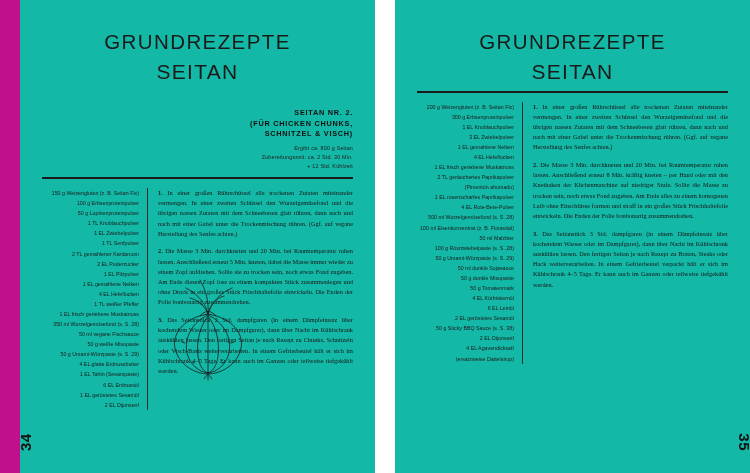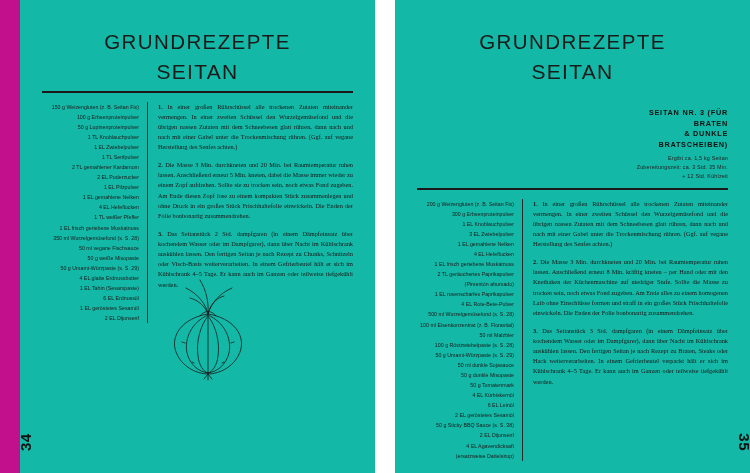--- a/index.html
+++ b/index.html
@@ -175,20 +175,32 @@
 
 <div class="spread">
 
   <div class="page page-left">
 
     <div class="running-head">
       <div class="rh-line1">GRUNDREZEPTE</div>
       <div class="rh-line2">SEITAN</div>
     </div>
 
+    <div class="recipe-head">
+      <div class="recipe-title">
+        <div>SEITAN NR. 2.</div>
+        <div>(FÜR CHICKEN CHUNKS,</div>
+        <div>SCHNITZEL &amp; VISCH)</div>
+      </div>
+      <div class="recipe-meta">
+        <div>Ergibt ca. 800 g Seitan</div>
+        <div>Zubereitungszeit: ca. 2 Std. 30 Min.</div>
+        <div>+ 12 Std. Kühlzeit</div>
+      </div>
+    </div>
 
     <div class="rule-thick"></div>
 
     <div class="body-cols">
       <div class="col-ingredients">
         <div class="ing-line">150 g Weizengluten (z. B. Seitan Fix)</div>
         <div class="ing-line">100 g Erbsenproteinpulver</div>
         <div class="ing-line">50 g Lupinenproteinpulver</div>
         <div class="ing-line">1 TL Knoblauchpulver</div>
         <div class="ing-line">1 EL Zwiebelpulver</div>
@@ -259,31 +271,20 @@
 
   <div class="gutter"></div>
 
   <div class="page page-right">
 
     <div class="running-head">
       <div class="rh-line1">GRUNDREZEPTE</div>
       <div class="rh-line2">SEITAN</div>
     </div>
 
-    <div class="recipe-head">
-      <div class="recipe-title">
-        <div>SEITAN NR. 3 (FÜR BRATEN</div>
-        <div>&amp; DUNKLE BRATSCHEIBEN)</div>
-      </div>
-      <div class="recipe-meta">
-        <div>Ergibt ca. 1,5 kg Seitan</div>
-        <div>Zubereitungszeit: ca. 3 Std. 35 Min.</div>
-        <div>+ 12 Std. Kühlzeit</div>
-      </div>
-    </div>
 
     <div class="rule-thick"></div>
 
     <div class="body-cols">
       <div class="col-ingredients">
         <div class="ing-line">200 g Weizengluten (z. B. Seitan Fix)</div>
         <div class="ing-line">300 g Erbsenproteinpulver</div>
         <div class="ing-line">1 EL Knoblauchpulver</div>
         <div class="ing-line">3 EL Zwiebelpulver</div>
         <div class="ing-line">1 EL gemahlene Nelken</div>

